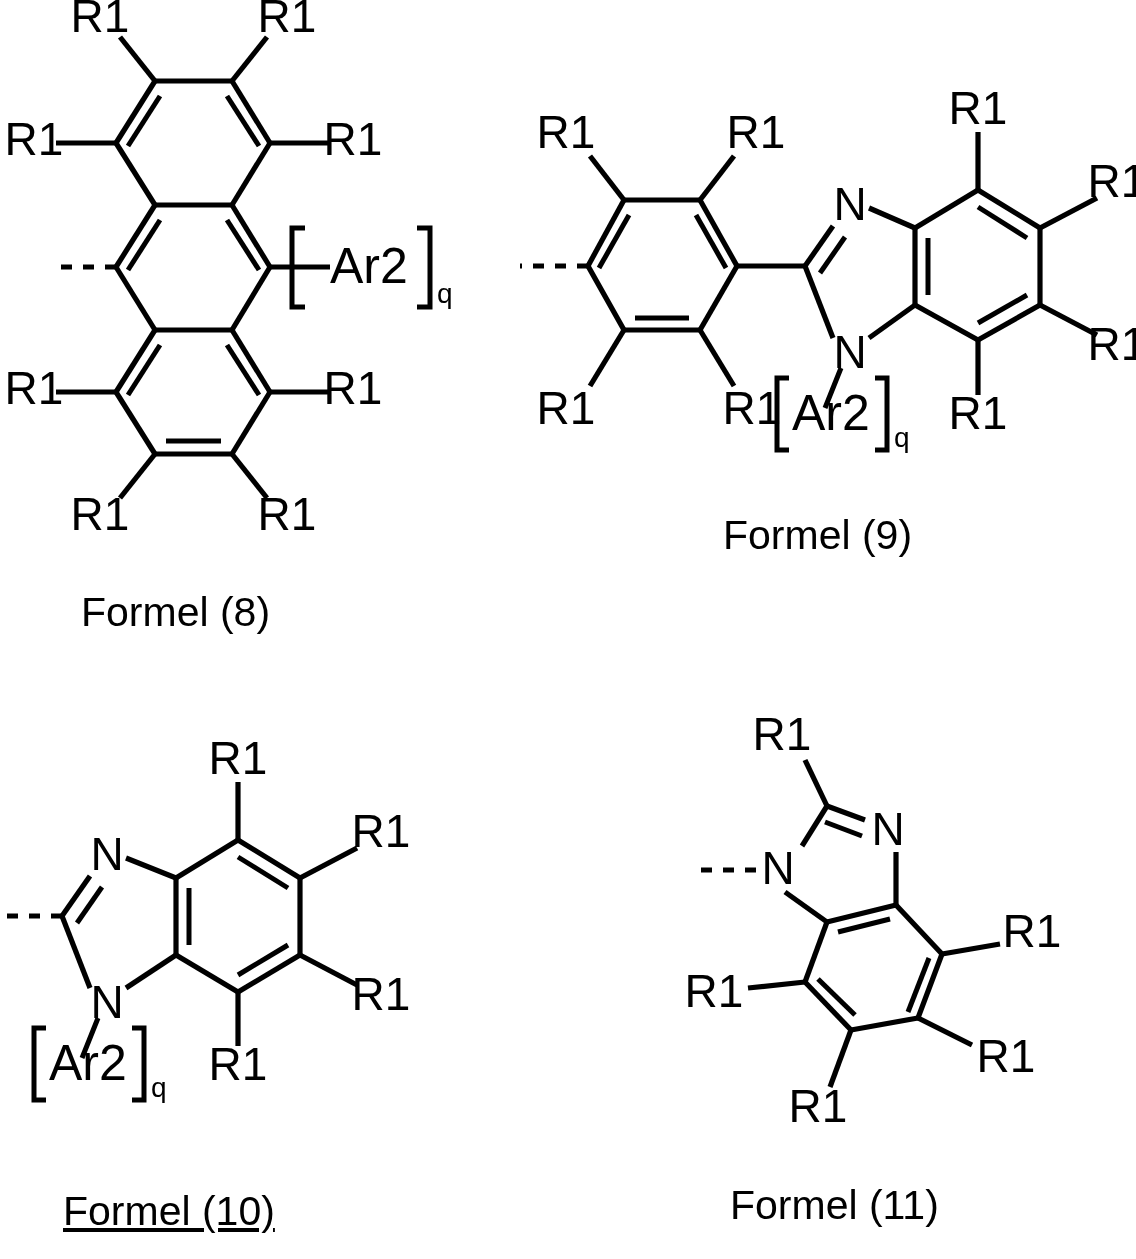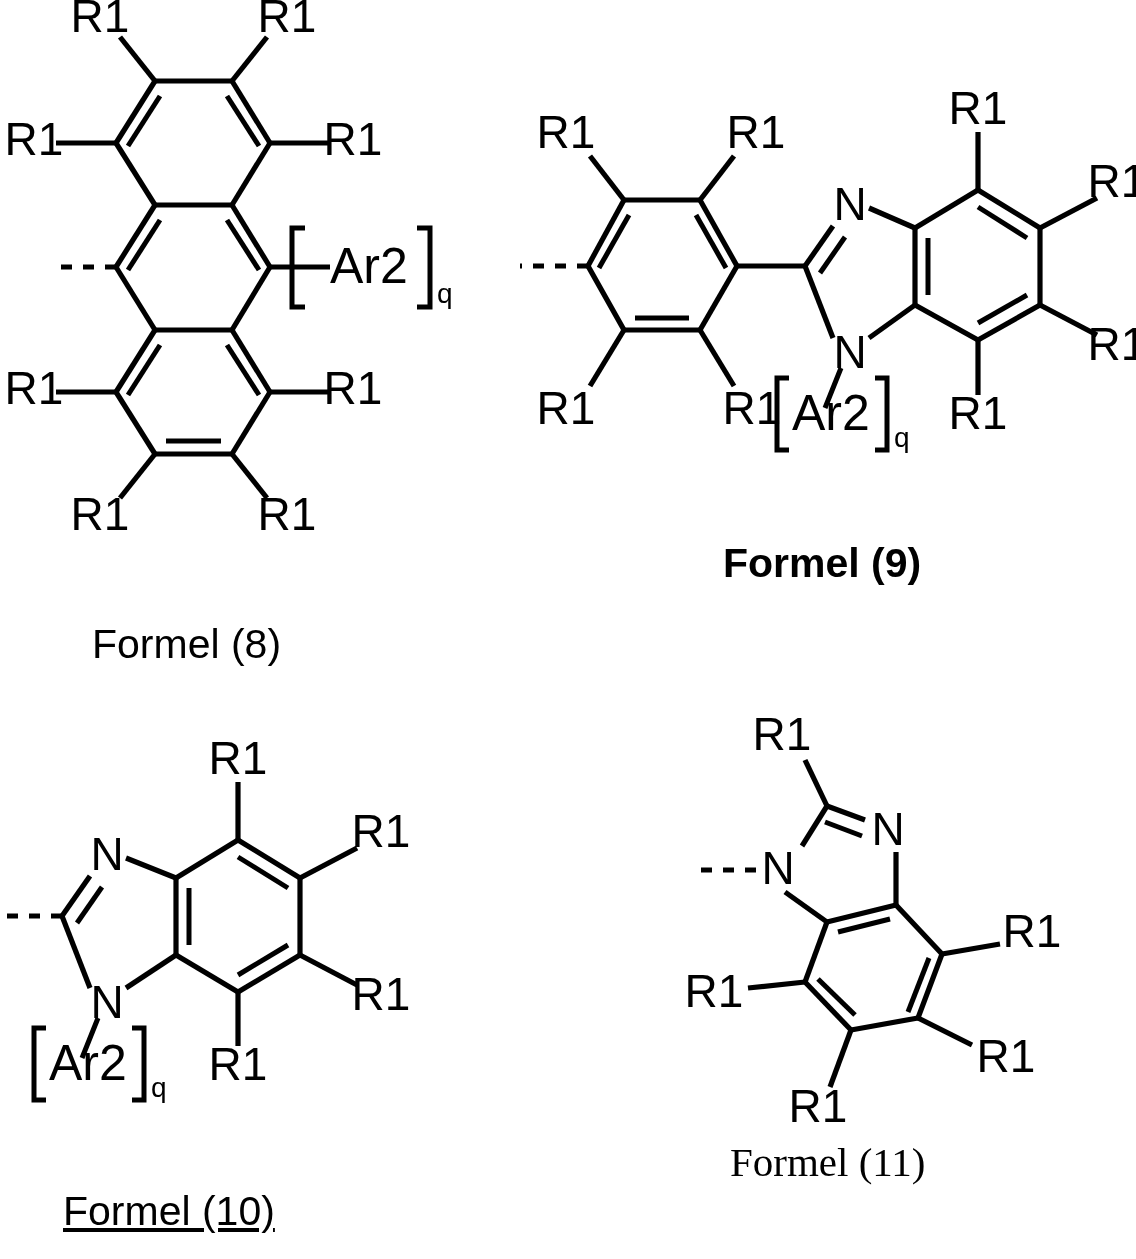--- a/index.html
+++ b/index.html
@@ -133,21 +133,21 @@
       <text class="atom-label" x="34" y="392">R1</text>
       <text class="atom-label" x="353" y="392">R1</text>
       <text class="atom-label" x="100" y="518">R1</text>
       <text class="atom-label" x="287" y="518">R1</text>
 
       <text class="bracket-group" x="330" y="270">Ar2</text>
       <text class="bracket-sub" x="437" y="296">q</text>
     </svg>
   </div>
 
-  <div class="caption" style="left:92px; top:589px;margin-top:32px;">Formel (8)</div>
+  <div class="caption" style="left:81px; top:589px;">Formel (8)</div>
 
   <div class="formula-block" style="left:500px; top:90px;">
     <svg width="636" height="400" viewBox="0 0 636 400">
 
       <path class="bond" d="M124,110 L200,110"></path>
       <path class="bond" d="M200,110 L237,176"></path>
       <path class="bond" d="M237,176 L200,240"></path>
       <path class="bond" d="M200,240 L124,240"></path>
       <path class="bond" d="M124,240 L88,176"></path>
       <path class="bond" d="M88,176 L124,110"></path>
@@ -202,21 +202,21 @@
       <text class="atom-label" x="478" y="22">R1</text>
       <text class="atom-label" x="617" y="95">R1</text>
       <text class="atom-label" x="617" y="258">R1</text>
       <text class="atom-label" x="478" y="327">R1</text>
 
       <text class="bracket-group" x="292" y="327">Ar2</text>
       <text class="bracket-sub" x="394" y="350">q</text>
     </svg>
   </div>
 
-  <div class="caption" style="left:723px; top:540px;font-weight:bold;">Formel (9)</div>
+  <div class="caption" style="left:723px; top:512px;">Formel (9)</div>
 
   <div class="formula-block" style="left:0px; top:700px;">
     <svg width="470" height="430" viewBox="0 0 470 430">
 
       <path class="bond" d="M62,216 L90,176"></path>
       <path class="bond" d="M62,216 L90,288"></path>
       <path class="bond-inner" d="M77,223 L102,187"></path>
       <path class="bond" d="M126,158 L176,178"></path>
       <path class="bond" d="M126,288 L176,255"></path>
 
@@ -290,15 +290,15 @@
       <text class="atom-label" x="138" y="172">N</text>
 
       <text class="atom-label" x="142" y="38">R1</text>
       <text class="atom-label" x="392" y="235">R1</text>
       <text class="atom-label" x="366" y="360">R1</text>
       <text class="atom-label" x="178" y="410">R1</text>
       <text class="atom-label" x="74" y="295">R1</text>
     </svg>
   </div>
 
-  <div class="caption" style="left:730px; top:1138px;font-family:Liberation Serif, serif;">Formel (11)</div>
+  <div class="caption" style="left:730px; top:1182px;">Formel (11)</div>
 
 </div>
 
 </body></html>

